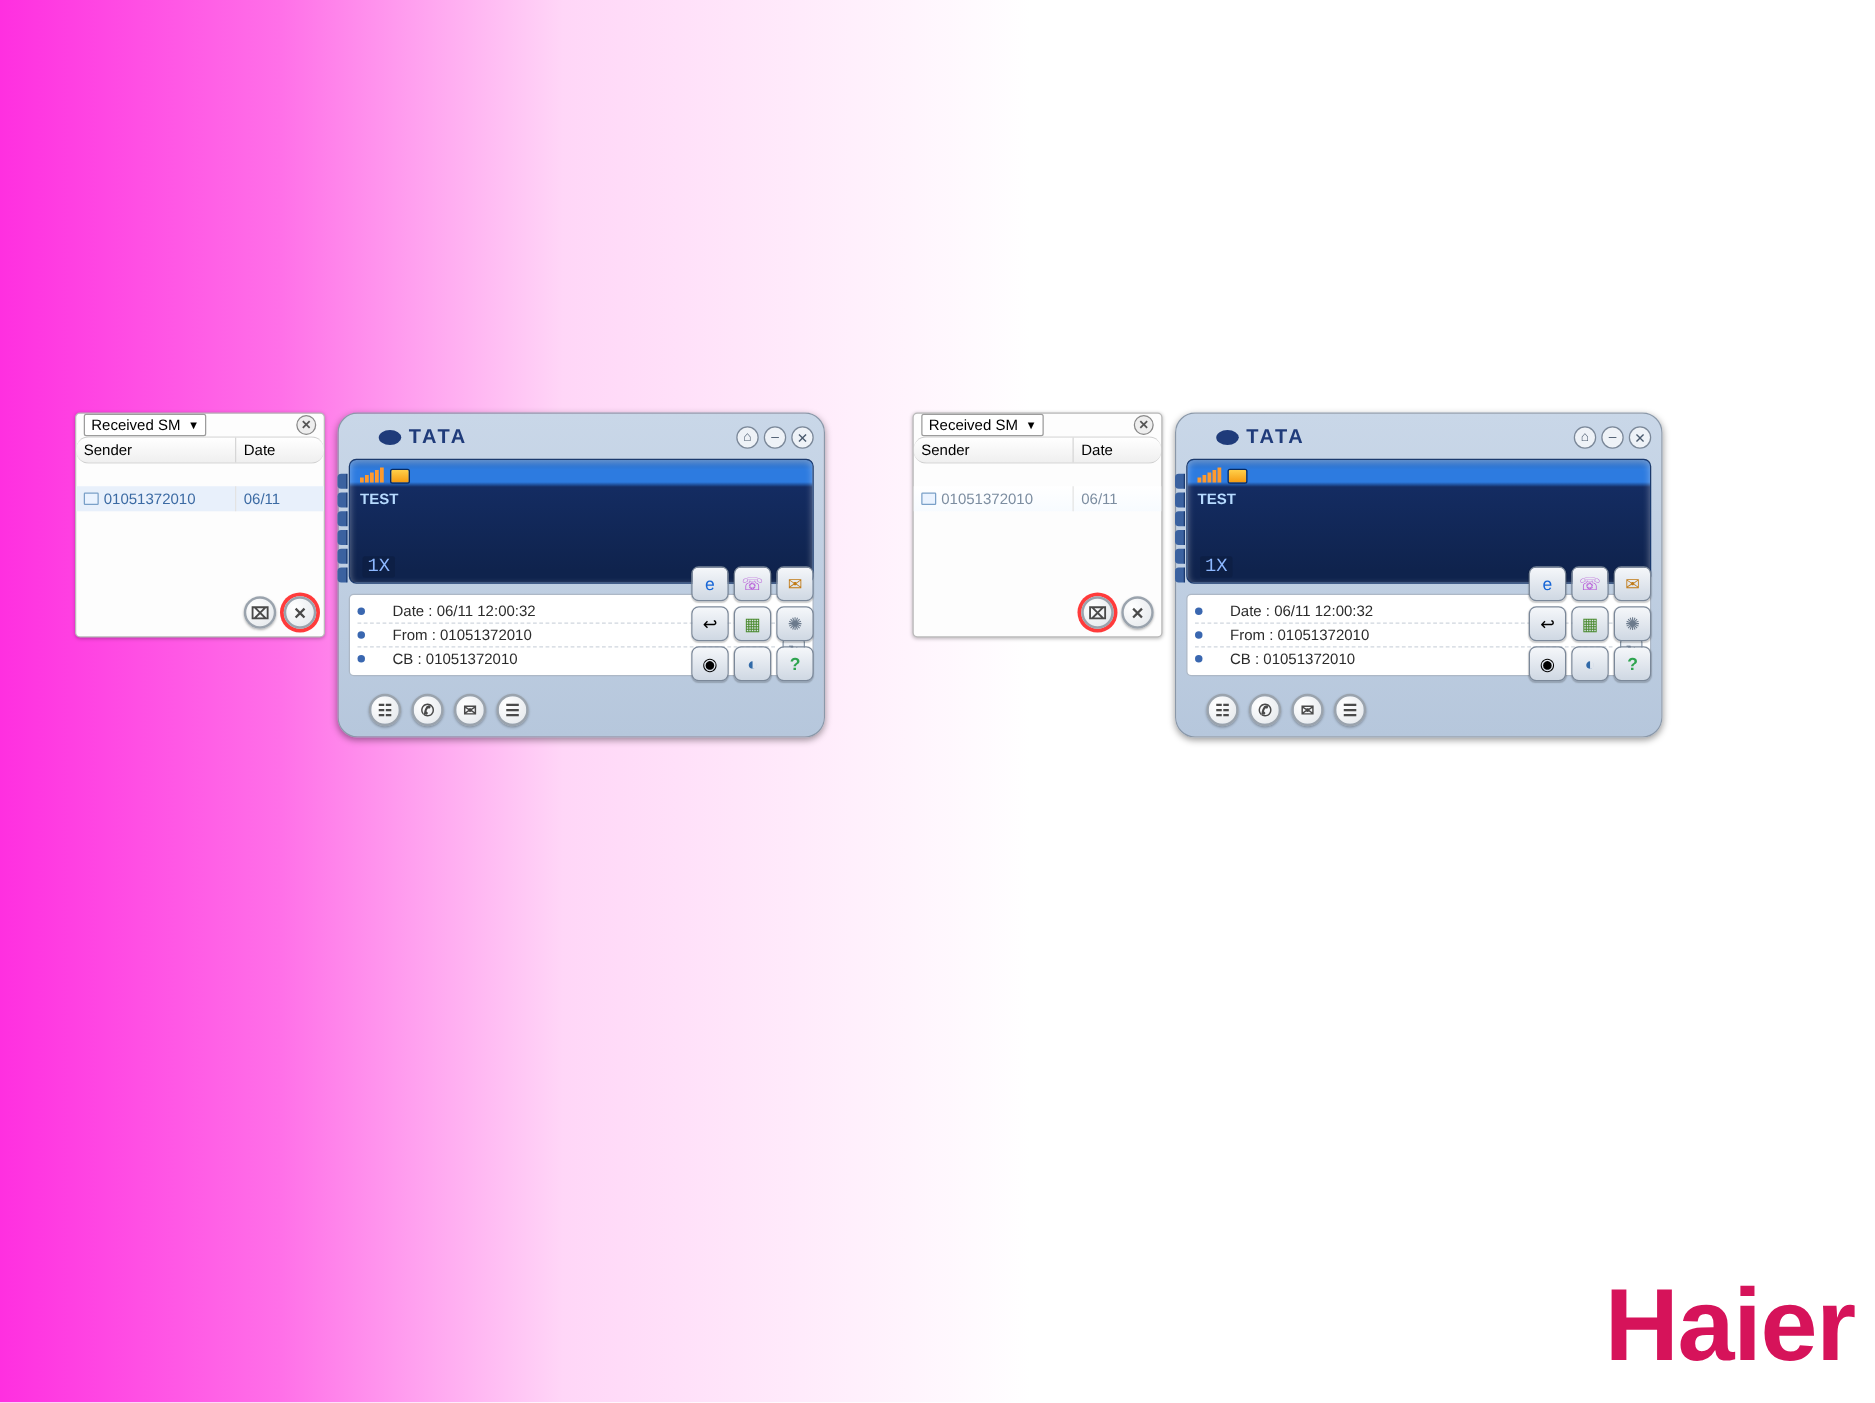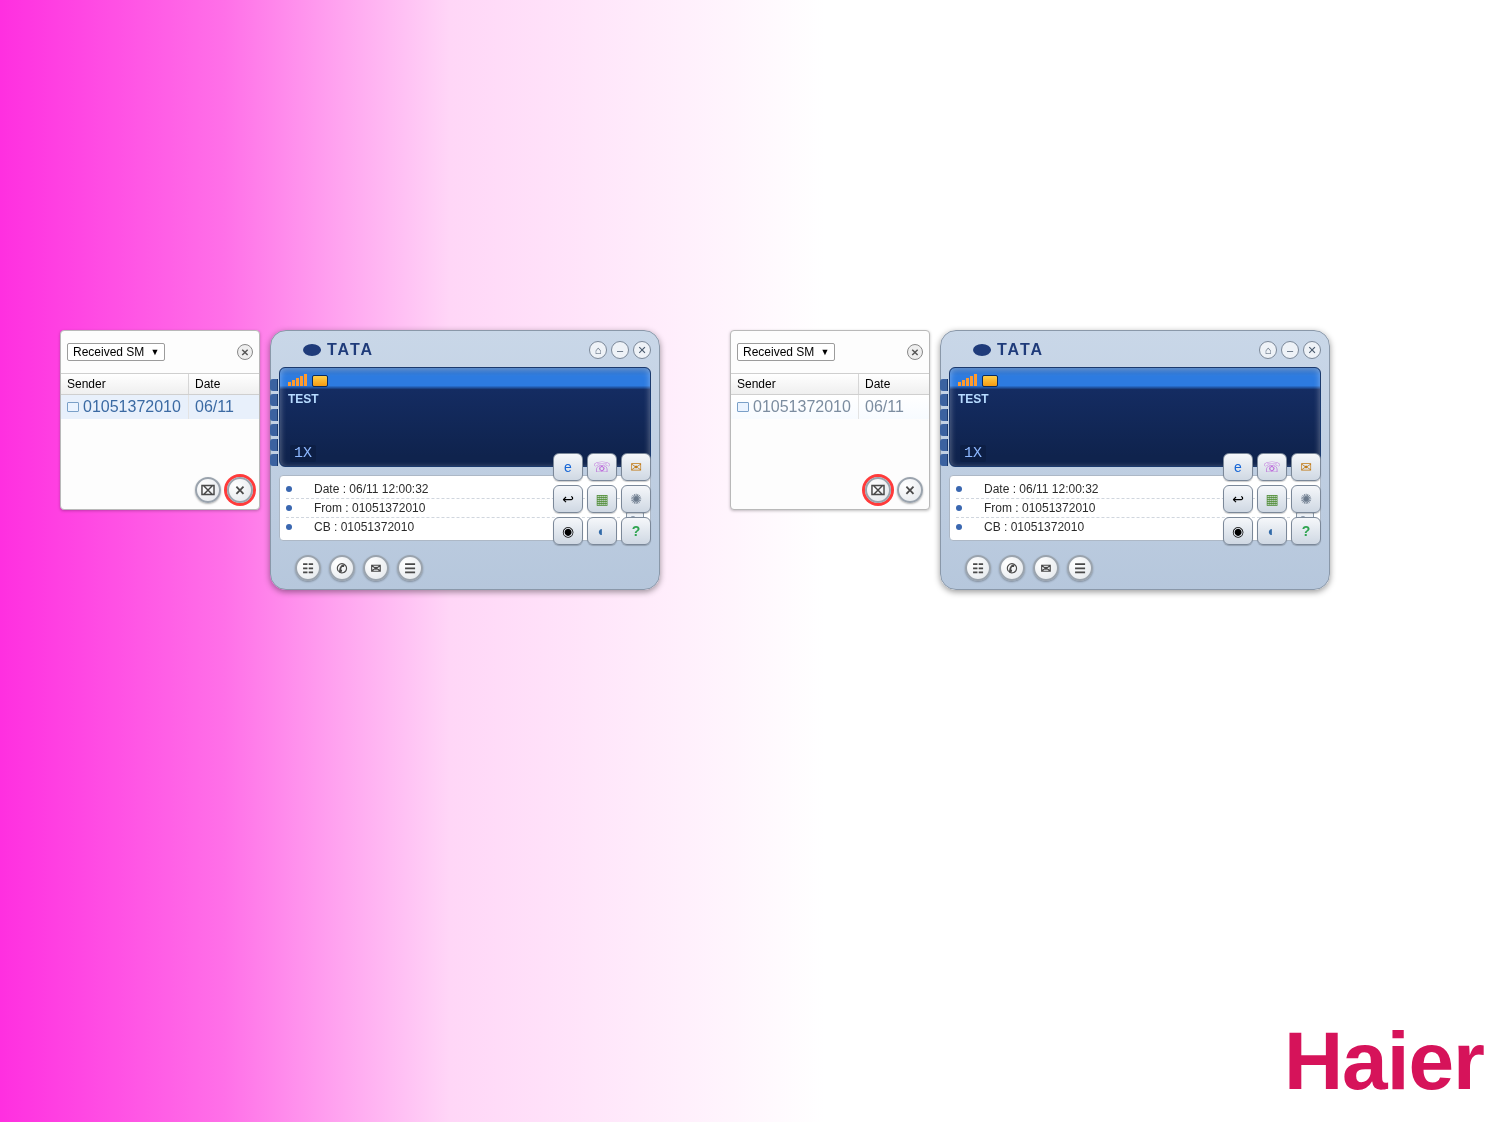--- a/index.html
+++ b/index.html
@@ -15,31 +15,31 @@
   .panels { position: absolute; left: 60px; top: 330px; display: flex; gap: 70px; }
   .panel-group { display: flex; gap: 10px; }
 
   
   .sms-list {
     width: 200px; height: 180px;
     background: #fdfdfd; border: 1px solid #b9b9b9; border-radius: 4px;
     position: relative;
     box-shadow: 0 1px 3px rgba(0,0,0,.25);
   }
-  .sms-list .topbar { display:flex; align-items:center; justify-content:space-between; padding:12px 6px; }
+  .sms-list .topbar { display:flex; align-items:center; justify-content:space-between; padding:0 6px; }
   .dropdown {
     display:inline-flex; align-items:center; gap:4px;
     border:1px solid #9c9c9c; background:#fff; padding:1px 5px; font-size:12px; border-radius:2px;
   }
   .tri { font-size:9px; margin-left:2px; }
   .xbtn { width:16px;height:16px;border:1px solid #888;border-radius:8px;background:#eee;display:flex;align-items:center;justify-content:center;font-size:10px;color:#555;font-weight:bold; }
-  .grid-head { display:flex; border-top:1px solid #cfcfcf; border-bottom:1px solid #cfcfcf; background:linear-gradient(#fff,#efefef); font-size:12px; }
+  .grid-head { display:flex; border-top:1px solid #cfcfcf; border-bottom:1px solid #cfcfcf; background:linear-gradient(#fff,#efefef); font-size:12px;border-radius:10px; }
   .grid-head .c1 { flex: 0 0 128px; padding:3px 6px; border-right:1px solid #d6d6d6;}
   .grid-head .c2 { flex: 1 1 auto; padding:3px 6px;}
-  .grid-row { display:flex; font-size:16px; background: linear-gradient(#fff,#f7fbff); color:#7c8da0;}
+  .grid-row { display:flex; font-size:12px; background: linear-gradient(#fff,#f7fbff); color:#7c8da0;margin-top:18px;}
   .grid-row.sel { background:#e8f0fb; color:#3b6aa3; }
   .grid-row .c1 { flex:0 0 128px; padding:3px 6px; border-right:1px solid #e3e3e3; display:flex; align-items:center; gap:4px;}
   .grid-row .c2 { flex:1 1 auto; padding:3px 6px;}
   .msg-ico { width:12px;height:10px;border:1px solid #7aa0c8;background:#eaf3ff;display:inline-block;border-radius:1px;}
   .list-footer { position:absolute; right:6px; bottom:6px; display:flex; gap:6px;}
   .circ-btn {
     width:26px;height:26px;border:2px solid #9aa3ad;border-radius:50%;
     background:radial-gradient(circle at 30% 30%, #fff, #e2e6ea);
     display:flex;align-items:center;justify-content:center;font-size:13px;color:#4a4a4a;font-weight:bold;
     box-shadow: 0 1px 2px rgba(0,0,0,.3);

